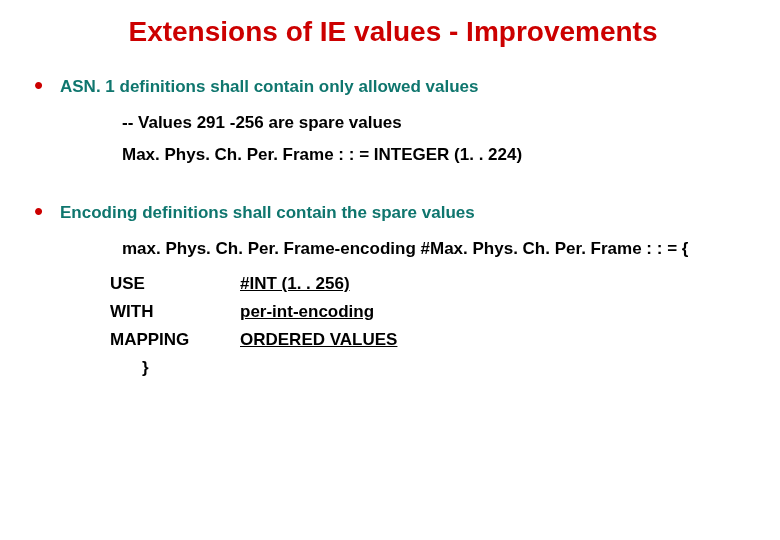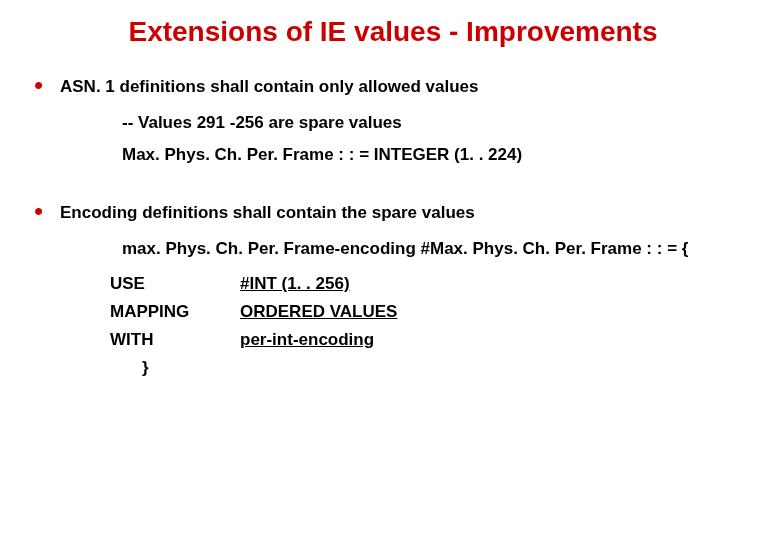--- a/index.html
+++ b/index.html
@@ -20,21 +20,21 @@
   .bullet-dot {
     color: #cc0000;
     font-size: 26px;
     line-height: 18px;
     width: 30px;
     flex: 0 0 30px;
     text-align: left;
     padding-left: 4px;
   }
   .bullet-text {
-    color: #000000;
+    color: #0f766e;
     font-size: 17px;
     font-weight: 700;
     line-height: 22px;
   }
   .sub-block {
     margin-left: 92px;
     margin-bottom: 14px;
   }
   .sub-line {
     color: #000000;
@@ -92,23 +92,23 @@
   </div>
   <div class="sub-block">
     <div class="sub-line">max. Phys. Ch. Per. Frame-encoding #Max. Phys. Ch. Per. Frame : : = {</div>
   </div>
   <div class="kv-table">
     <div class="kv-row">
       <div class="kv-key">USE</div>
       <div class="kv-val">#INT (1. . 256)</div>
     </div>
     <div class="kv-row">
+      <div class="kv-key">WITH</div>
+      <div class="kv-val">per-int-encoding</div>
+    </div>
+    <div class="kv-row">
       <div class="kv-key">MAPPING</div>
       <div class="kv-val">ORDERED VALUES</div>
-    </div>
-    <div class="kv-row">
-      <div class="kv-key">WITH</div>
-      <div class="kv-val">per-int-encoding</div>
     </div>
   </div>
   <div class="close-brace">}</div>
 
 </div>
 
 </body></html>

